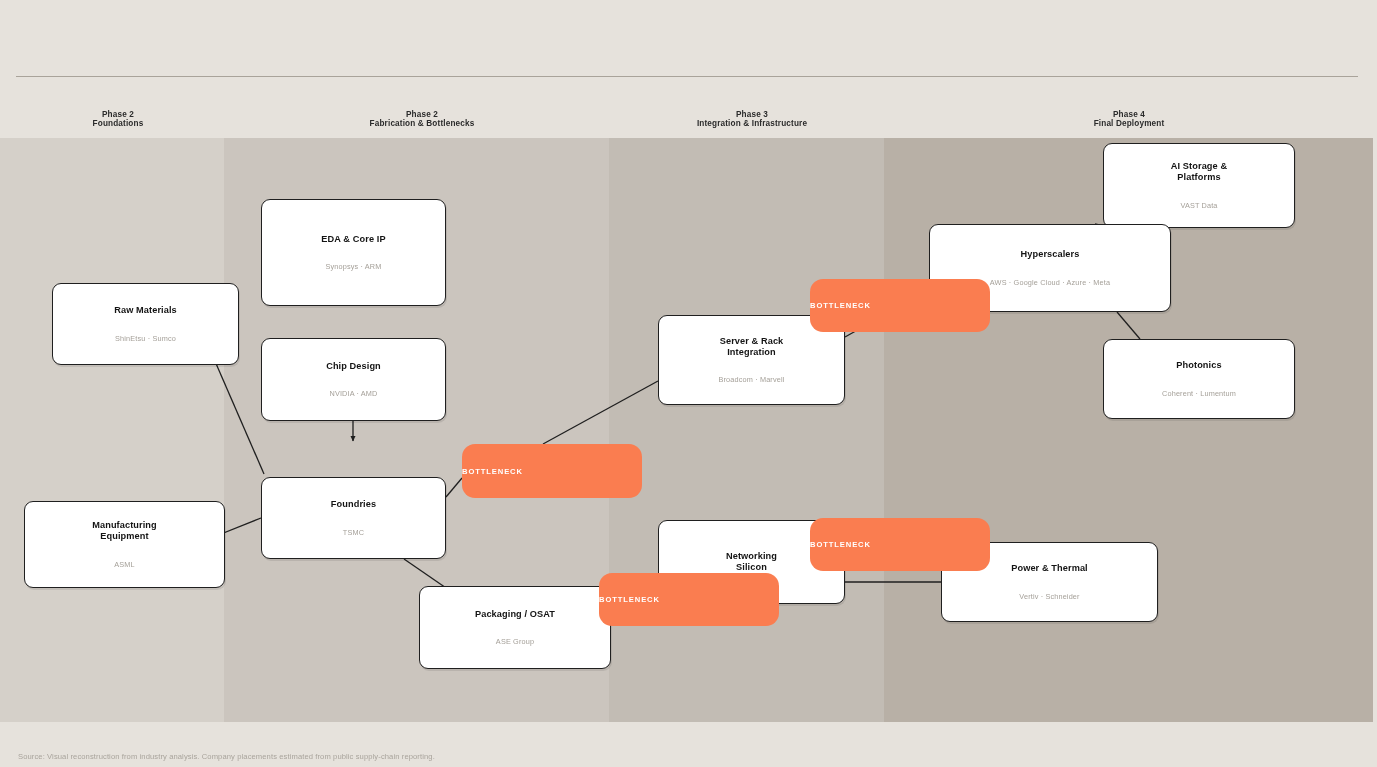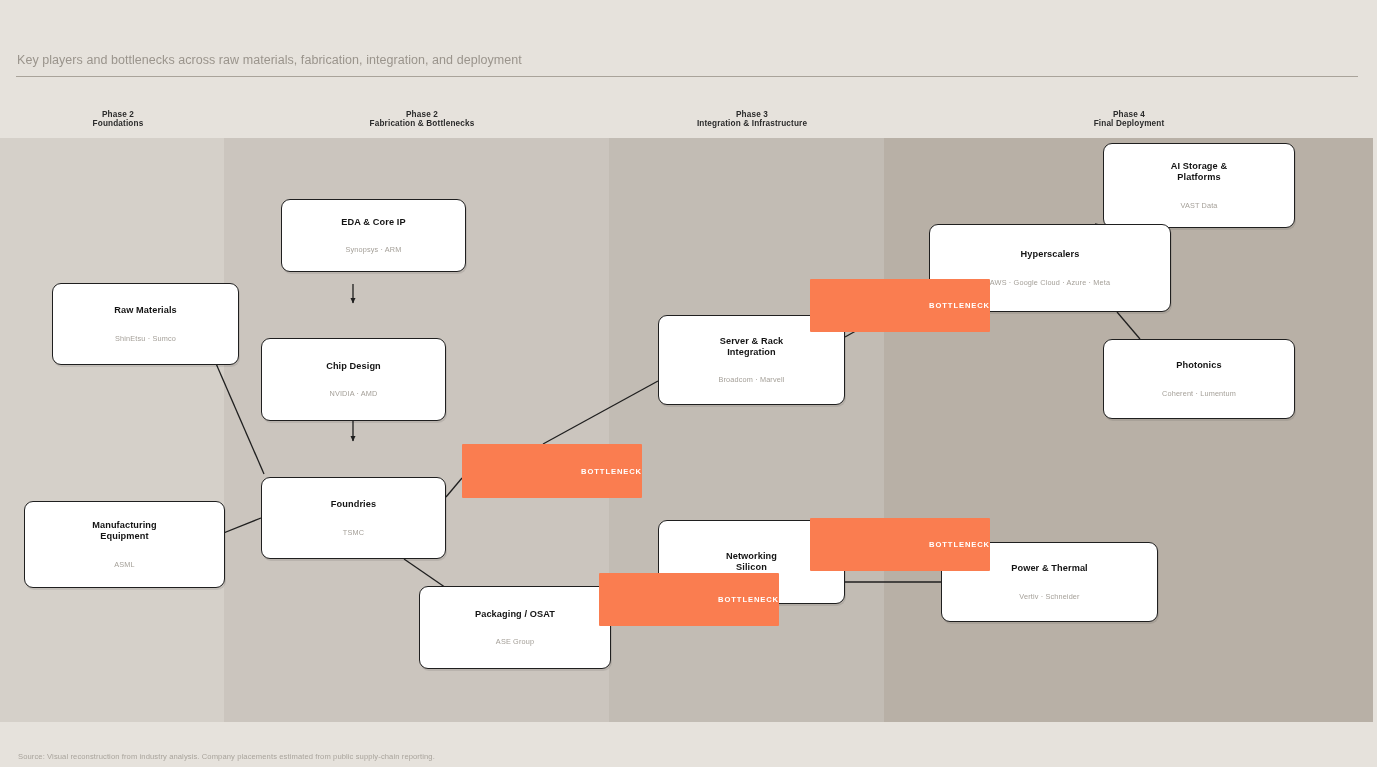--- a/index.html
+++ b/index.html
@@ -117,45 +117,44 @@
     color: #A5A099;
     text-align: center;
     letter-spacing: 0.15px;
   }
   .node-sub:empty { display: none; }
 
   
   .bottleneck {
     position: absolute;
     background: #FA7D50;
-    border-radius: 1px;
+    border-radius: 13px;
     display: flex;
     align-items: center;
-    justify-content: flex-end;
+    justify-content: flex-start;
     font-size: 7.6px;
     font-weight: bold;
     letter-spacing: 0.9px;
     color: #FFFFFF;
   }
 
   
   #footer-note {
     position: absolute;
     left: 18px;
     top: 752px;
     font-size: 7.6px;
     color: #A9A49C;
     letter-spacing: 0.1px;
   }
 </style>
 </head>
 <body>
 
 <div id="header">
-  <div id="page-subtitle">Key players and bottlenecks across raw materials, fabrication, integration, and deployment</div>
   <div id="header-rule"></div>
 </div>
 
 <div id="bands">
     <div class="band" style="left: 0px; width: 224px; background: rgb(213, 208, 201);"></div>
     <div class="band" style="left: 224px; width: 385px; background: rgb(203, 197, 190);"></div>
     <div class="band" style="left: 609px; width: 275px; background: rgb(194, 188, 180);"></div>
     <div class="band" style="left: 884px; width: 489px; background: rgb(184, 176, 166);"></div>
   </div>
 
@@ -191,21 +190,21 @@
 <div id="nodes-layer">
     <div class="node" style="left: 24px; top: 283px; width: 187px; height: 82px; margin-left: 28px;">
       <div class="node-title">Raw Materials</div>
       <div class="node-sub">ShinEtsu · Sumco</div>
     </div>
     <div class="node" style="left: 24px; top: 501px; width: 201px; height: 87px;">
       <div class="node-title">Manufacturing
 Equipment</div>
       <div class="node-sub">ASML</div>
     </div>
-    <div class="node" style="left: 261px; top: 199px; width: 185px; height: 73px; margin-left: 20px;">
+    <div class="node" style="left: 261px; top: 199px; width: 185px; height: 107px;">
       <div class="node-title">EDA &amp; Core IP</div>
       <div class="node-sub">Synopsys · ARM</div>
     </div>
     <div class="node" style="left: 261px; top: 338px; width: 185px; height: 83px;">
       <div class="node-title">Chip Design</div>
       <div class="node-sub">NVIDIA · AMD</div>
     </div>
     <div class="node" style="left: 261px; top: 477px; width: 185px; height: 82px;">
       <div class="node-title">Foundries</div>
       <div class="node-sub">TSMC</div>

